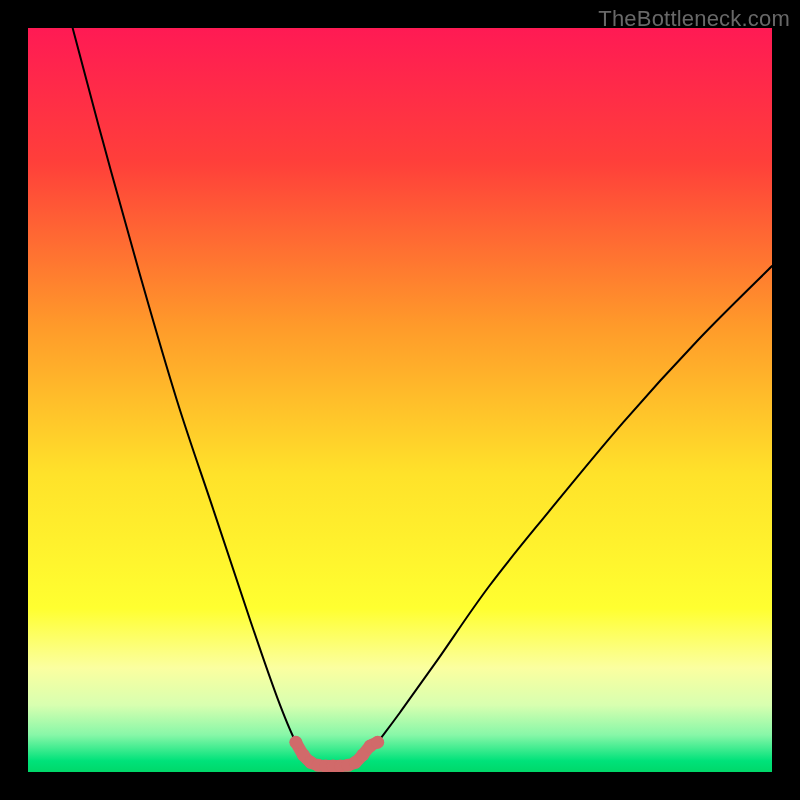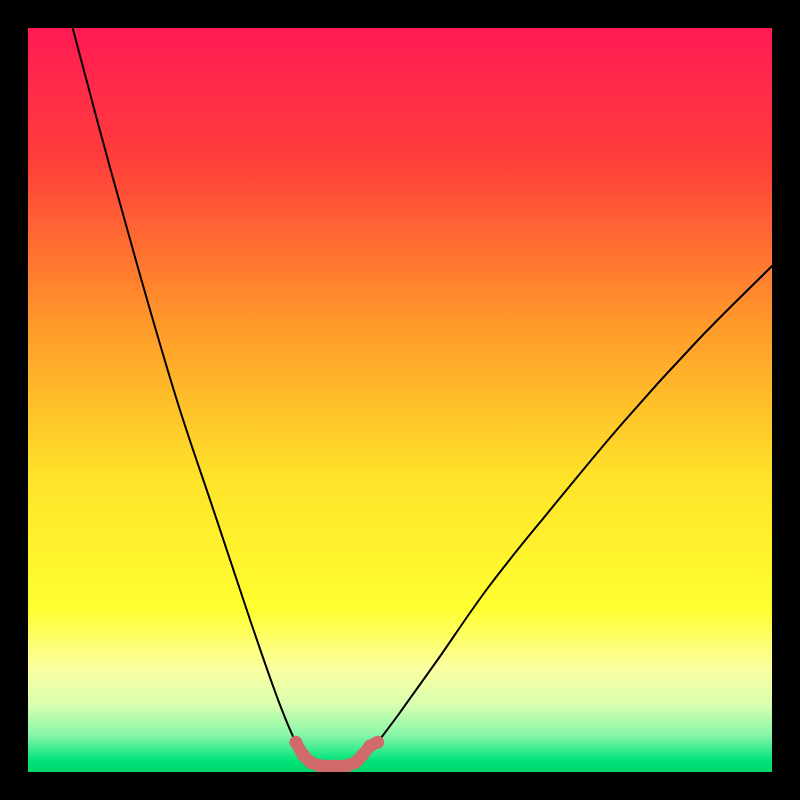--- a/index.html
+++ b/index.html
@@ -38,20 +38,21 @@
   }
   svg {
     display: block;
   }
 </style>
 </head>
 <body>
 
 <div class="frame">
 
+  <div class="watermark">TheBottleneck.com</div>
 
   <div class="plot-area">
     <svg id="chart-svg" width="744" height="744" viewBox="0 0 744 744">
       <defs>
         <linearGradient id="bg-grad" x1="0" y1="0" x2="0" y2="1">
             <stop offset="0%" stop-color="#ff1a54"></stop>
             <stop offset="18%" stop-color="#ff3f3a"></stop>
             <stop offset="40%" stop-color="#ff9a2a"></stop>
             <stop offset="60%" stop-color="#ffe22a"></stop>
             <stop offset="78%" stop-color="#ffff30"></stop>

